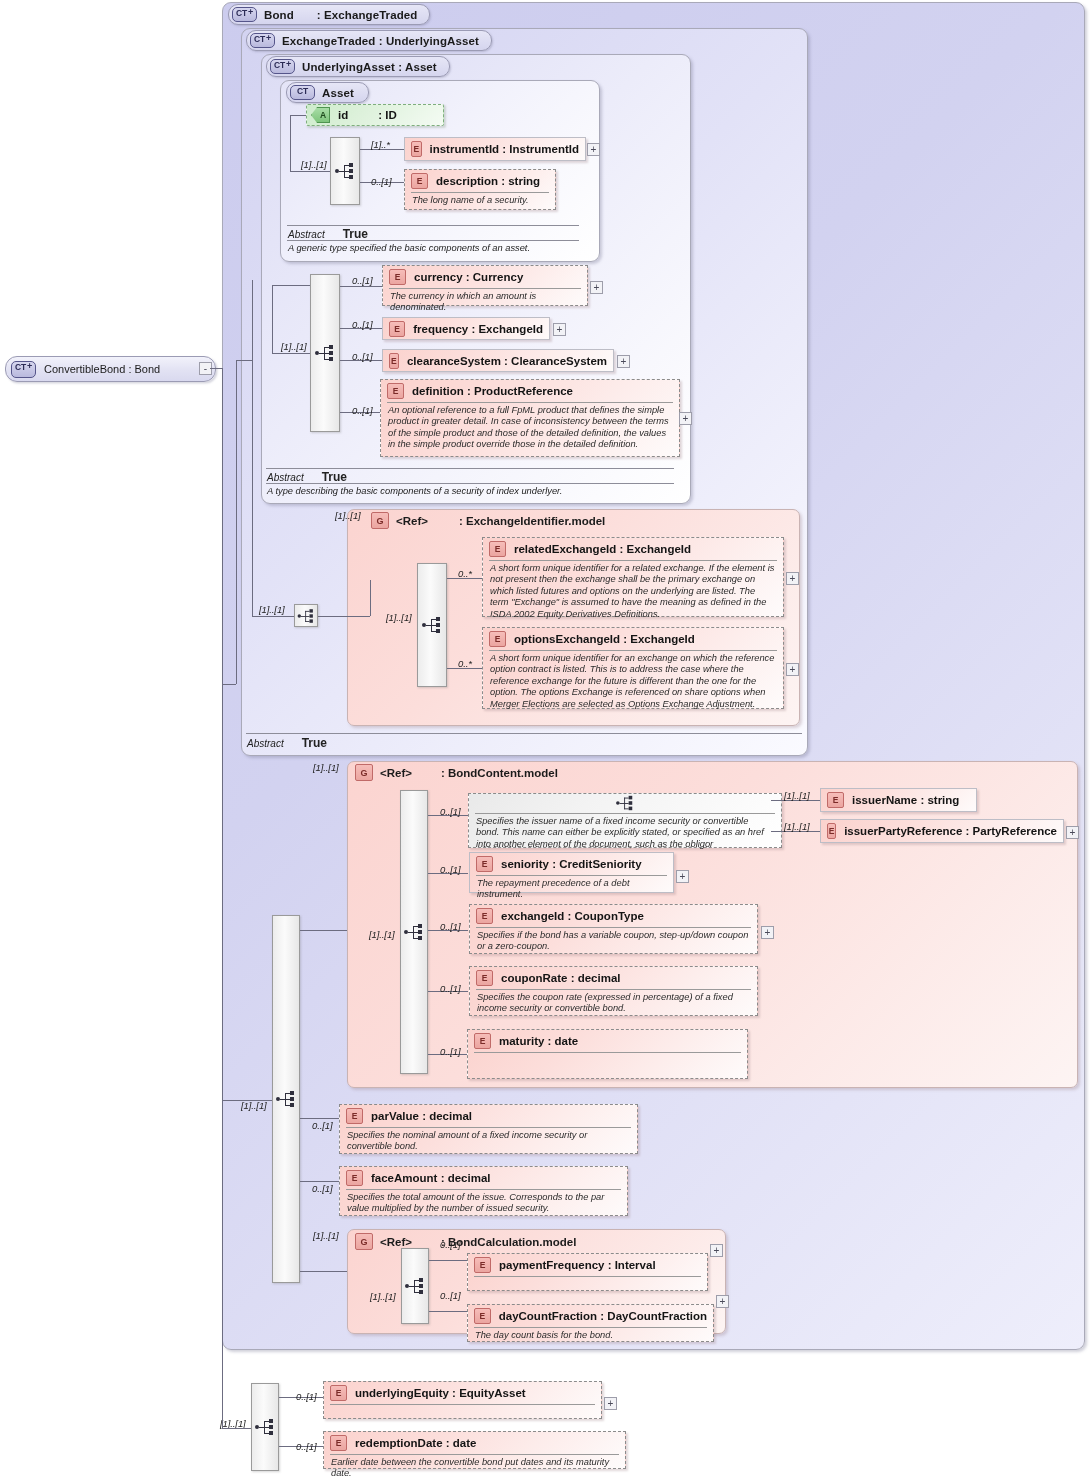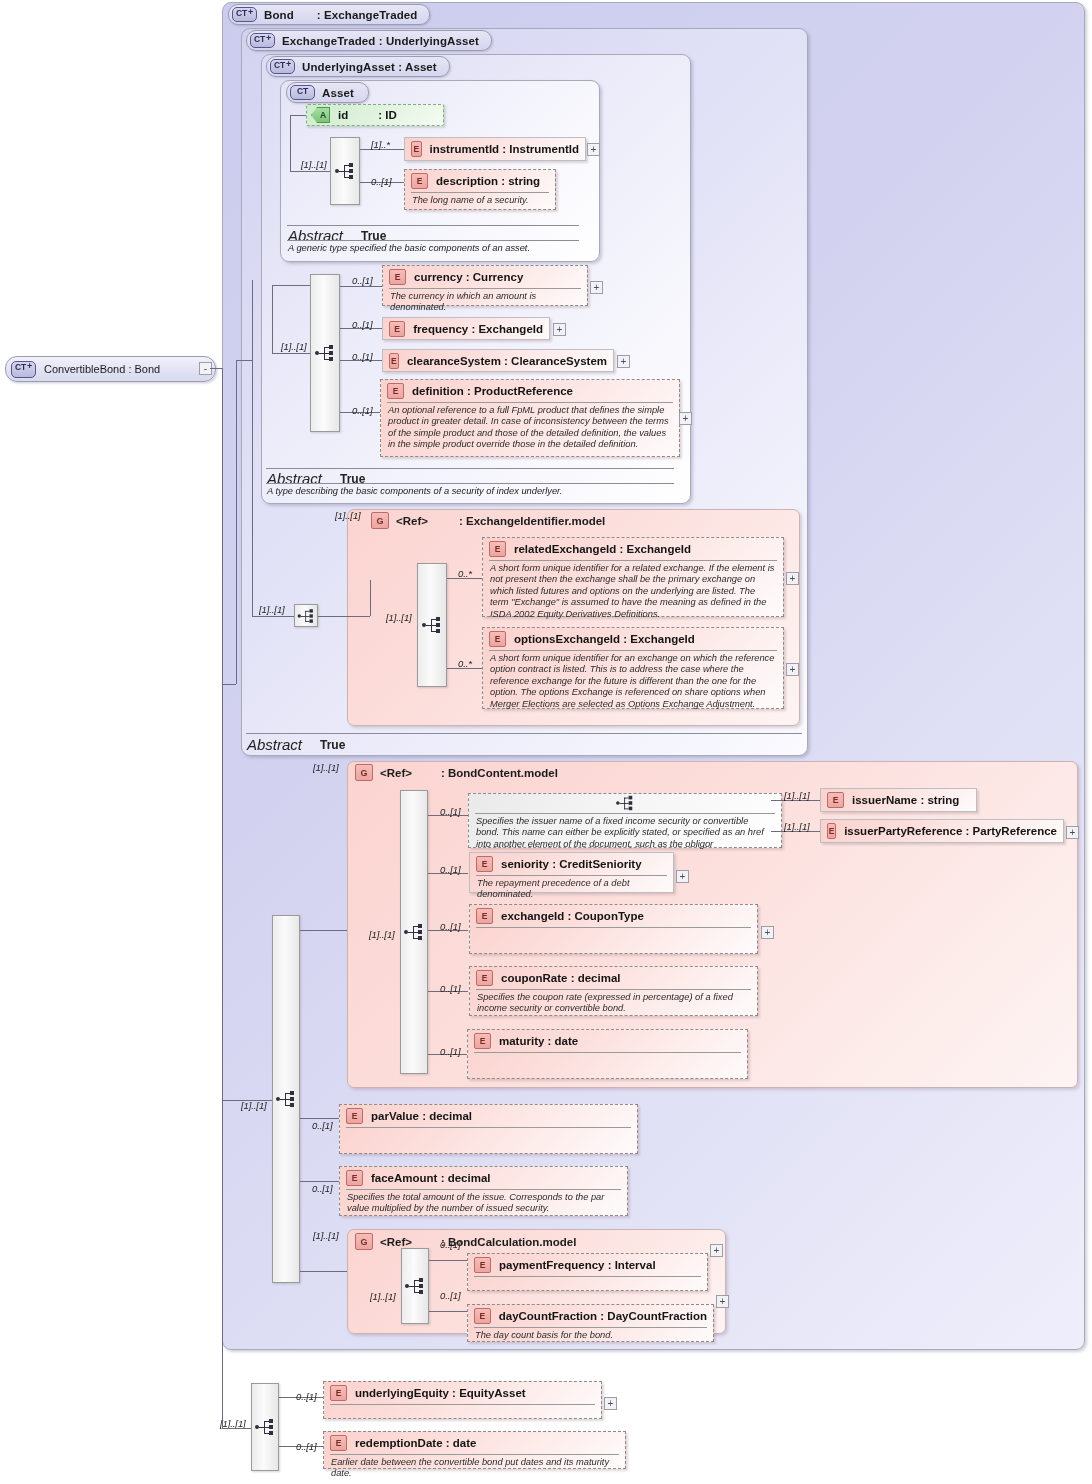--- a/index.html
+++ b/index.html
@@ -138,21 +138,21 @@
   }
   .minusbox{
     position:absolute;width:11px;height:11px;
     border:1px solid #9d9daa;background:#f2f2f6;
     display:flex;align-items:center;justify-content:center;
     font-size:10px;line-height:7px;color:#4a4a5a;
   }
 
   
   .absrow{position:absolute;display:flex;align-items:center;gap:18px;}
-  .absrow .k{font-size:15px;font-style:italic;color:#222;}
+  .absrow .k{font-size:10px;font-style:italic;color:#222;}
   .absrow .v{font-size:12px;font-weight:bold;color:#222;}
   .hline{position:absolute;height:1px;background:#8d8d99;}
   .desc-it{position:absolute;font-size:9.3px;font-style:italic;color:#222;white-space:nowrap;}
 
   
   .w{position:absolute;background:#6c6c80;}
   .wh{height:1px;}
   .wv{width:1px;}
 
   
@@ -513,35 +513,36 @@
   </div>
 
 <div class="ebox solid" style="left:469px;top:852px;width:205px;height:41px;">
   <div class="erow">
       <span class="ebadge">
         <span>E</span>
       </span>
   <span class="ename">seniority : CreditSeniority</span>
     </div>
   <div class="sep"></div>
-  <div class="doc">The repayment precedence of a debt denominated.</div>
+  <div class="doc">The repayment precedence of a debt instrument.</div>
 </div>
 <div class="card" style="left:440px;top:864px;">0..[1]</div>
 <div class="plusbox" style="left:676px;top:870px;">
     <span>+</span>
   </div>
 
 <div class="ebox dashed" style="left:469px;top:904px;width:289px;height:50px;">
   <div class="erow">
       <span class="ebadge">
         <span>E</span>
       </span>
   <span class="ename">exchangeId : CouponType</span>
     </div>
   <div class="sep"></div>
+  <div class="doc">Specifies if the bond has a variable coupon, step-up/down coupon or a zero-coupon.</div>
 </div>
 <div class="card" style="left:440px;top:921px;">0..[1]</div>
 <div class="plusbox" style="left:761px;top:926px;">
     <span>+</span>
   </div>
 
 <div class="ebox dashed" style="left:469px;top:966px;width:289px;height:50px;">
   <div class="erow">
       <span class="ebadge">
         <span>E</span>
@@ -585,20 +586,21 @@
 <div class="w wh" style="left:300px;top:1271px;width:47px;"></div>
 
 <div class="ebox dashed" style="left:339px;top:1104px;width:299px;height:50px;">
   <div class="erow">
       <span class="ebadge">
         <span>E</span>
       </span>
   <span class="ename">parValue : decimal</span>
     </div>
   <div class="sep"></div>
+  <div class="doc">Specifies the nominal amount of a fixed income security or convertible bond.</div>
 </div>
 <div class="card" style="left:312px;top:1120px;">0..[1]</div>
 
 <div class="ebox dashed" style="left:339px;top:1166px;width:289px;height:50px;">
   <div class="erow">
       <span class="ebadge">
         <span>E</span>
       </span>
   <span class="ename">faceAmount : decimal</span>
     </div>

